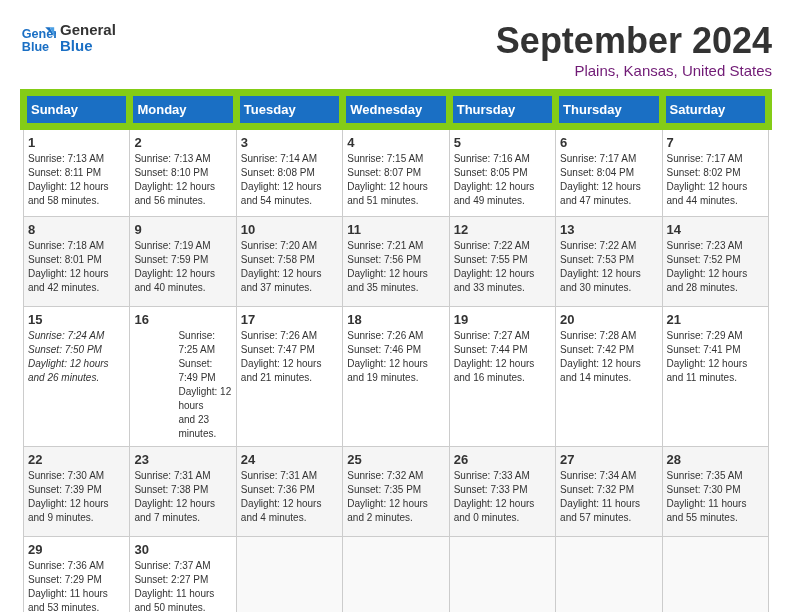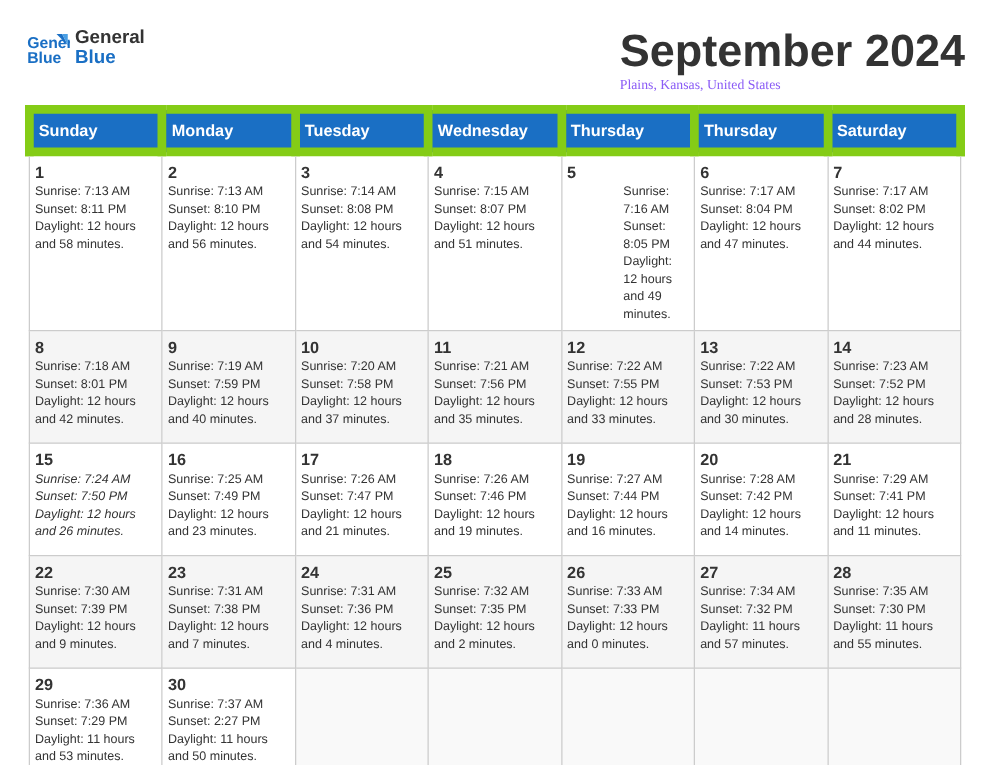--- a/index.html
+++ b/index.html
@@ -19,30 +19,30 @@
     .logo {
       display: flex;
       align-items: center;
       gap: 4px;
     }
     .logo-icon {
       width: 36px;
       height: 36px;
     }
     .title-block {
+      text-align: right;
     }
     .calendar-title {
       font-size: 36px;
       font-weight: bold;
       color: #333;
     }
     .calendar-subtitle {
-      font-size: 11px;
-      color: #8b5cf6;
-      font-family: Liberation Serif, serif;
+      font-size: 15px;
+      color: #701a75;
     }
     table {
       width: 100%;
       border-collapse: collapse;
       table-layout: fixed;
     }
     thead tr th {
       background-color: #1a6fc4;
       color: #fff;
       font-size: 13px;
@@ -137,21 +137,21 @@
         </td>
         <td>
           <span class="day-number">4</span>
           <div class="day-info" style="white-space: pre-line;">Sunrise: 7:15 AM
 Sunset: 8:07 PM
 Daylight: 12 hours
 and 51 minutes.</div>
         </td>
         <td>
           <span class="day-number">5</span>
-          <div class="day-info" style="white-space: pre-line; margin-left: 45px;">Sunrise: 7:16 AM
+          <div class="day-info" style="white-space: pre-line;">Sunrise: 7:16 AM
 Sunset: 8:05 PM
 Daylight: 12 hours
 and 49 minutes.</div>
         </td>
         <td>
           <span class="day-number">6</span>
           <div class="day-info" style="white-space: pre-line;">Sunrise: 7:17 AM
 Sunset: 8:04 PM
 Daylight: 12 hours
 and 47 minutes.</div>
@@ -218,21 +218,21 @@
       <tr>
         <td>
           <span class="day-number">15</span>
           <div class="day-info" style="white-space: pre-line; font-style: italic;">Sunrise: 7:24 AM
 Sunset: 7:50 PM
 Daylight: 12 hours
 and 26 minutes.</div>
         </td>
         <td>
           <span class="day-number">16</span>
-          <div class="day-info" style="white-space: pre-line;">Sunrise: 7:25 AM
+          <div class="day-info" style="white-space: pre-line; margin-left: 44px;">Sunrise: 7:25 AM
 Sunset: 7:49 PM
 Daylight: 12 hours
 and 23 minutes.</div>
         </td>
         <td>
           <span class="day-number">17</span>
           <div class="day-info" style="white-space: pre-line;">Sunrise: 7:26 AM
 Sunset: 7:47 PM
 Daylight: 12 hours
 and 21 minutes.</div>

